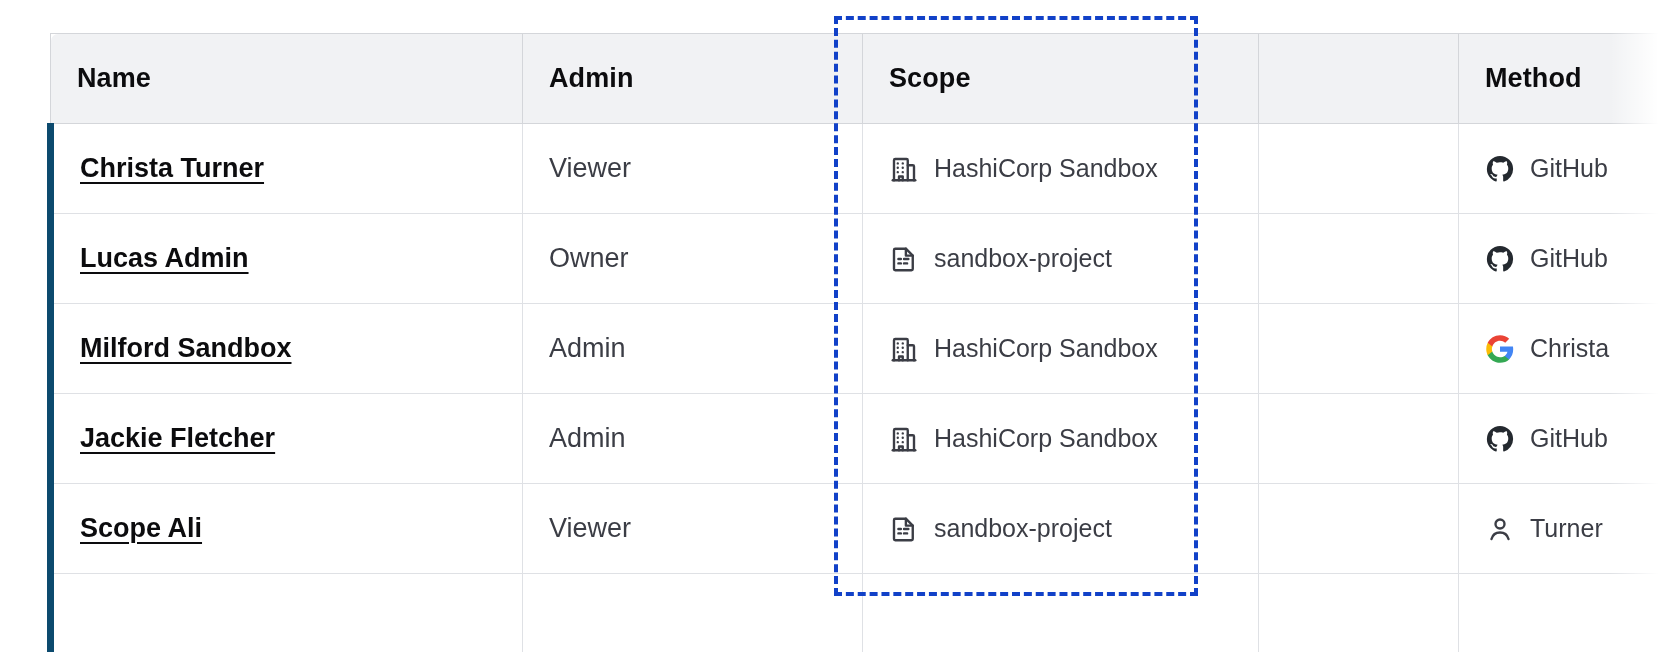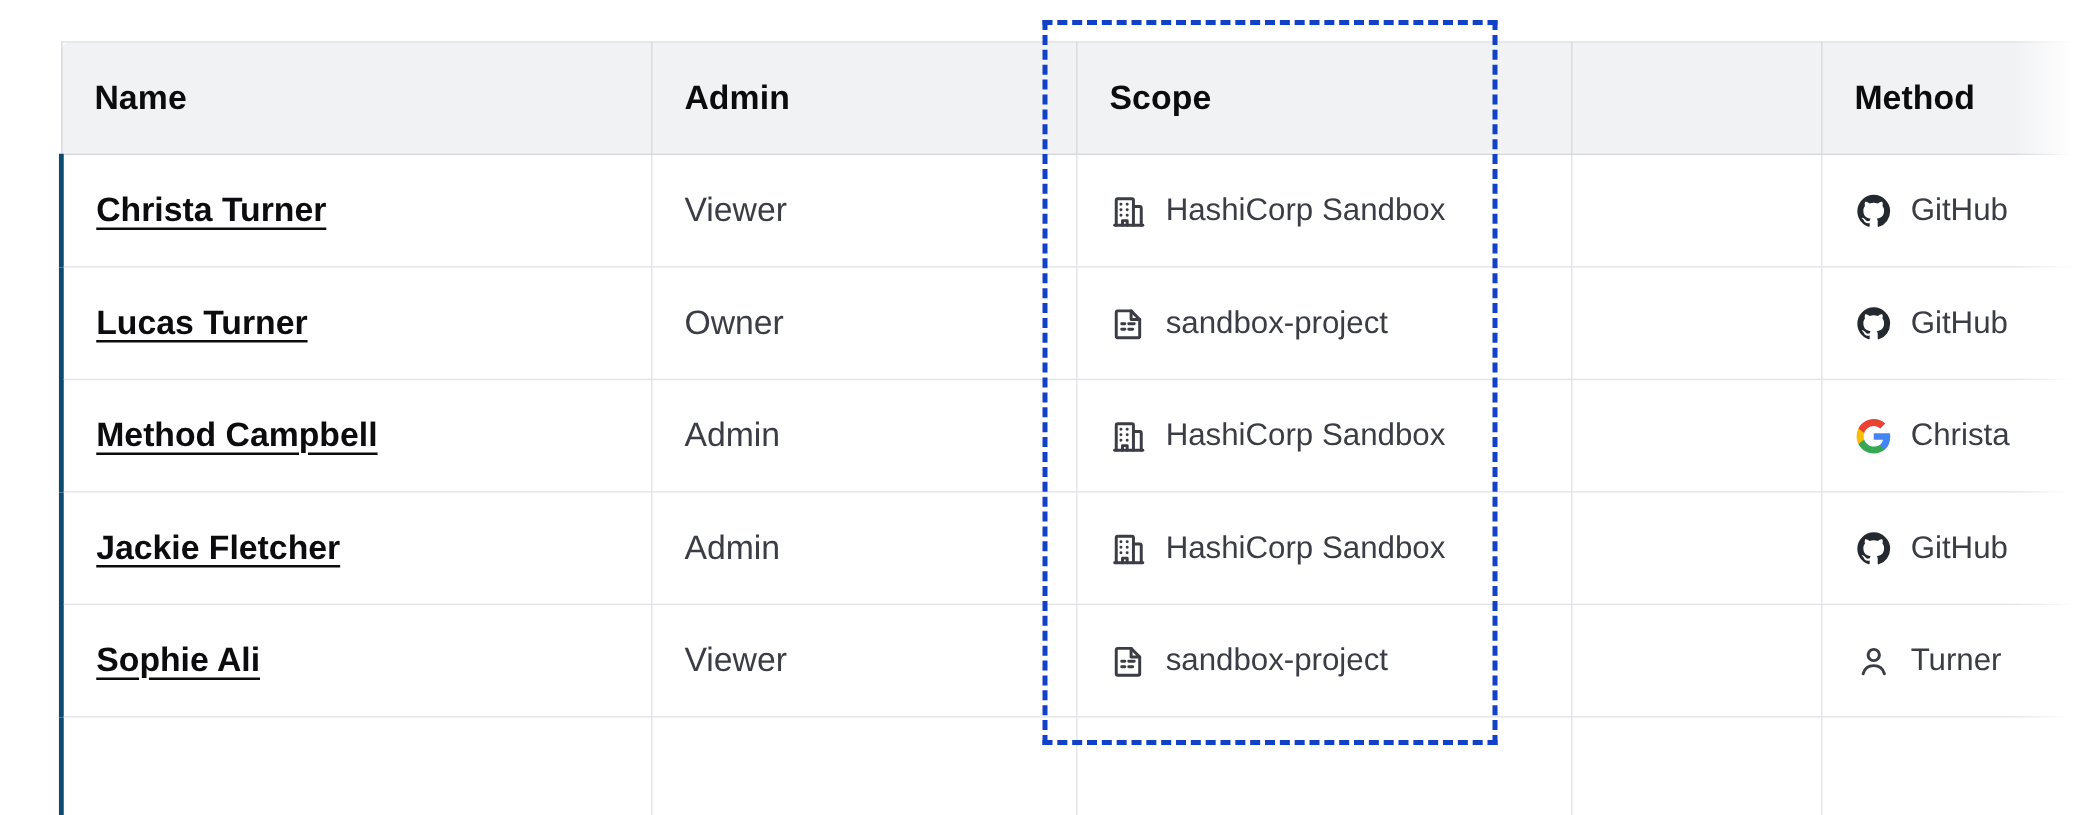--- a/index.html
+++ b/index.html
@@ -68,21 +68,21 @@
     height: 90px;
     padding: 0 0 0 26px;
     vertical-align: middle;
     font-size: 27px;
     color: #3b3d45;
     border-right: 1px solid #dfe1e5;
     border-bottom: 1px solid #dfe1e5;
     white-space: nowrap;
   }
   tbody td:last-child { border-right: none; }
-  tbody td.cell-name { border-left: 4px solid #0c4a6e; }
+  tbody td.cell-name { border-left: 7px solid #0c4a6e; }
 
   .name-link {
     color: #0c0c0e;
     font-weight: bold;
     font-size: 27px;
     text-decoration: underline;
     text-underline-offset: 5px;
     text-decoration-thickness: 2px;
     cursor: pointer;
   }
@@ -176,21 +176,21 @@
                   <path d="M12 1.5A10.5 10.5 0 0 0 1.5 12c0 4.64 3.01 8.58 7.18 9.97.53.1.72-.23.72-.5 0-.25-.01-1.08-.01-1.96-2.63.48-3.31-.64-3.52-1.23-.12-.3-.63-1.23-1.08-1.48-.37-.2-.9-.68-.02-.7.83-.01 1.42.76 1.62 1.08.95 1.59 2.46 1.14 3.06.87.1-.68.37-1.14.67-1.4-2.33-.26-4.77-1.17-4.77-5.18 0-1.14.41-2.08 1.07-2.82-.11-.26-.47-1.33.1-2.77 0 0 .87-.27 2.86 1.08a9.7 9.7 0 0 1 2.6-.35c.88 0 1.77.12 2.6.35 1.99-1.36 2.86-1.08 2.86-1.08.57 1.44.21 2.51.1 2.77.67.74 1.07 1.67 1.07 2.82 0 4.02-2.45 4.92-4.78 5.18.38.33.71.96.71 1.95 0 1.41-.01 2.54-.01 2.89 0 .28.19.61.72.5A10.52 10.52 0 0 0 22.5 12 10.5 10.5 0 0 0 12 1.5Z"></path>
                 </svg>
               </span>
               <span class="label">GitHub</span>
             </span>
           </td>
         </tr>
 
         <tr>
           <td class="cell-name">
-            <span class="name-link">Lucas Turner</span>
+            <span class="name-link">Lucas Admin</span>
           </td>
           <td>Owner</td>
           <td>
             <span class="cell-inline">
               <span class="ic">
                 <svg width="30" height="30" viewBox="0 0 24 24" fill="none" stroke="#3b3d45" stroke-width="1.9" stroke-linecap="round" stroke-linejoin="round">
                   <path d="M5 3.75h8.5L19 9.25V20a1 1 0 0 1-1 1H5a1 1 0 0 1-1-1V4.75a1 1 0 0 1 1-1Z"></path>
                   <path d="M13.5 3.75V9.25H19"></path>
                   <path d="M7.5 12h2M7.5 15.5h2M12 12h3.5M12 15.5h2.5"></path>
                 </svg>
@@ -206,21 +206,21 @@
                   <path d="M12 1.5A10.5 10.5 0 0 0 1.5 12c0 4.64 3.01 8.58 7.18 9.97.53.1.72-.23.72-.5 0-.25-.01-1.08-.01-1.96-2.63.48-3.31-.64-3.52-1.23-.12-.3-.63-1.23-1.08-1.48-.37-.2-.9-.68-.02-.7.83-.01 1.42.76 1.62 1.08.95 1.59 2.46 1.14 3.06.87.1-.68.37-1.14.67-1.4-2.33-.26-4.77-1.17-4.77-5.18 0-1.14.41-2.08 1.07-2.82-.11-.26-.47-1.33.1-2.77 0 0 .87-.27 2.86 1.08a9.7 9.7 0 0 1 2.6-.35c.88 0 1.77.12 2.6.35 1.99-1.36 2.86-1.08 2.86-1.08.57 1.44.21 2.51.1 2.77.67.74 1.07 1.67 1.07 2.82 0 4.02-2.45 4.92-4.78 5.18.38.33.71.96.71 1.95 0 1.41-.01 2.54-.01 2.89 0 .28.19.61.72.5A10.52 10.52 0 0 0 22.5 12 10.5 10.5 0 0 0 12 1.5Z"></path>
                 </svg>
               </span>
               <span class="label">GitHub</span>
             </span>
           </td>
         </tr>
 
         <tr>
           <td class="cell-name">
-            <span class="name-link">Method Campbell</span>
+            <span class="name-link">Milford Sandbox</span>
           </td>
           <td>Admin</td>
           <td>
             <span class="cell-inline">
               <span class="ic">
                 <svg width="30" height="30" viewBox="0 0 24 24" fill="none" stroke="#3b3d45" stroke-width="1.9" stroke-linecap="round" stroke-linejoin="round">
                   <path d="M4 21V5a1 1 0 0 1 1-1h9a1 1 0 0 1 1 1v16"></path>
                   <path d="M15 9h4a1 1 0 0 1 1 1v11"></path>
                   <path d="M3 21h18"></path>
                   <path d="M7 7.5h.01M11 7.5h.01M7 11h.01M11 11h.01M7 14.5h.01M11 14.5h.01"></path>
@@ -273,21 +273,21 @@
                   <path d="M12 1.5A10.5 10.5 0 0 0 1.5 12c0 4.64 3.01 8.58 7.18 9.97.53.1.72-.23.72-.5 0-.25-.01-1.08-.01-1.96-2.63.48-3.31-.64-3.52-1.23-.12-.3-.63-1.23-1.08-1.48-.37-.2-.9-.68-.02-.7.83-.01 1.42.76 1.62 1.08.95 1.59 2.46 1.14 3.06.87.1-.68.37-1.14.67-1.4-2.33-.26-4.77-1.17-4.77-5.18 0-1.14.41-2.08 1.07-2.82-.11-.26-.47-1.33.1-2.77 0 0 .87-.27 2.86 1.08a9.7 9.7 0 0 1 2.6-.35c.88 0 1.77.12 2.6.35 1.99-1.36 2.86-1.08 2.86-1.08.57 1.44.21 2.51.1 2.77.67.74 1.07 1.67 1.07 2.82 0 4.02-2.45 4.92-4.78 5.18.38.33.71.96.71 1.95 0 1.41-.01 2.54-.01 2.89 0 .28.19.61.72.5A10.52 10.52 0 0 0 22.5 12 10.5 10.5 0 0 0 12 1.5Z"></path>
                 </svg>
               </span>
               <span class="label">GitHub</span>
             </span>
           </td>
         </tr>
 
         <tr>
           <td class="cell-name">
-            <span class="name-link">Sophie Ali</span>
+            <span class="name-link">Scope Ali</span>
           </td>
           <td>Viewer</td>
           <td>
             <span class="cell-inline">
               <span class="ic">
                 <svg width="30" height="30" viewBox="0 0 24 24" fill="none" stroke="#3b3d45" stroke-width="1.9" stroke-linecap="round" stroke-linejoin="round">
                   <path d="M5 3.75h8.5L19 9.25V20a1 1 0 0 1-1 1H5a1 1 0 0 1-1-1V4.75a1 1 0 0 1 1-1Z"></path>
                   <path d="M13.5 3.75V9.25H19"></path>
                   <path d="M7.5 12h2M7.5 15.5h2M12 12h3.5M12 15.5h2.5"></path>
                 </svg>

